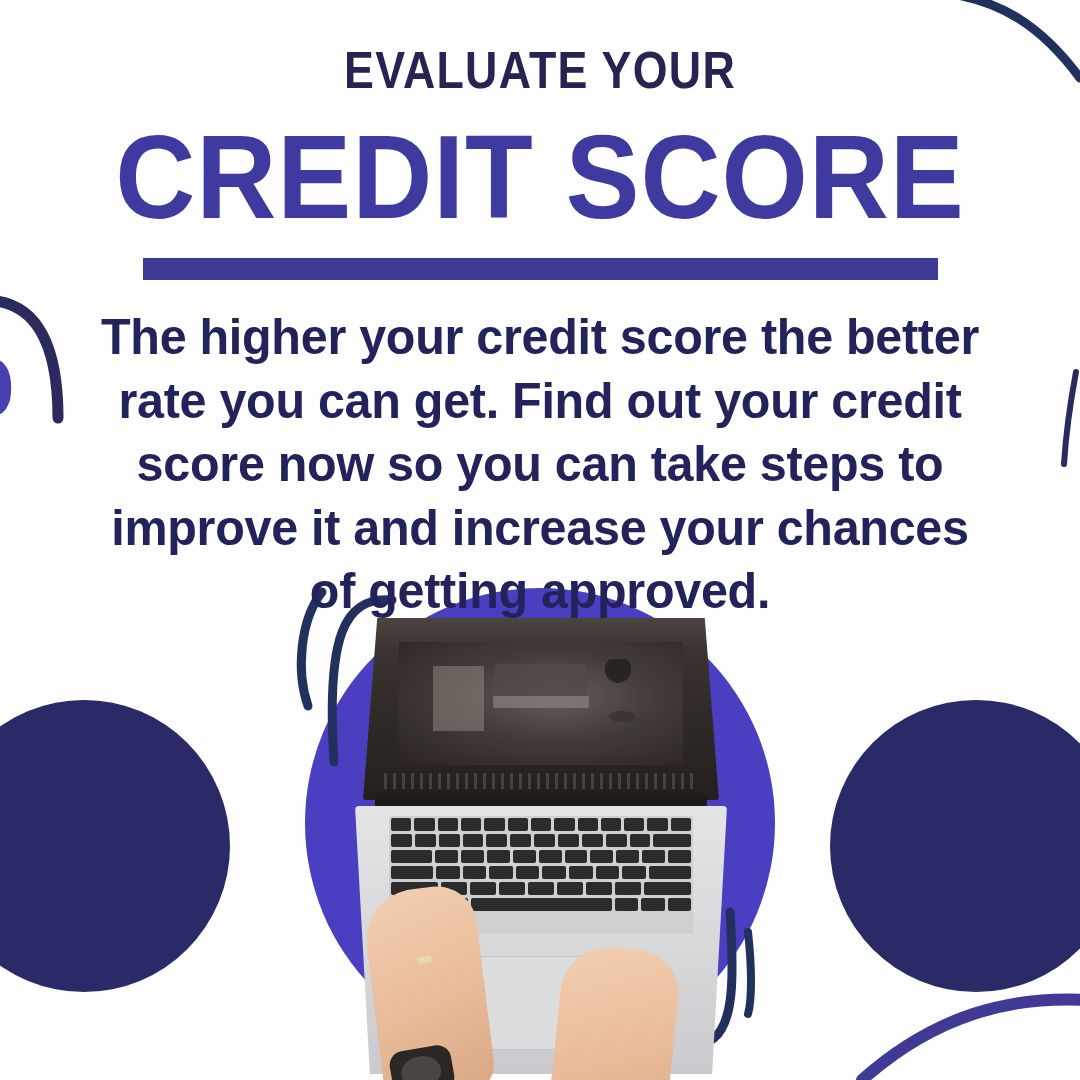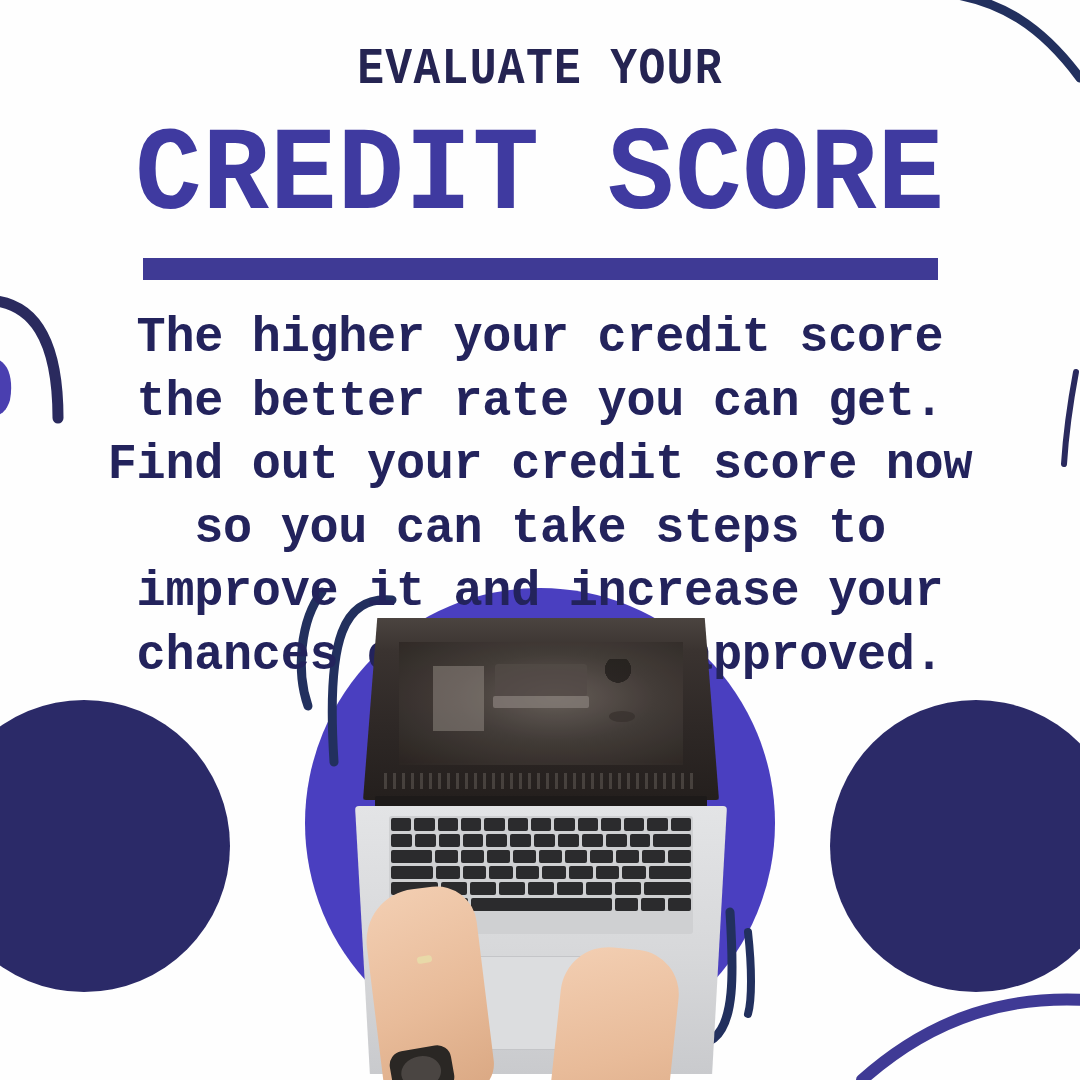--- a/index.html
+++ b/index.html
@@ -6,21 +6,21 @@
     margin: 0;
     padding: 0;
     background: #ffffff;
   }
   #poster {
     position: relative;
     width: 1080px;
     height: 1080px;
     background: #fefefe;
     overflow: hidden;
-    font-family: Liberation Mono, monospace;
+    font-family: Liberation Sans, sans-serif;
   }
 
   
   .deco { position: absolute; pointer-events: none; }
 
   .circle { position: absolute; border-radius: 50%; }
 
   #circle-left {
     left: -62px; top: 700px;
     width: 292px; height: 292px;

